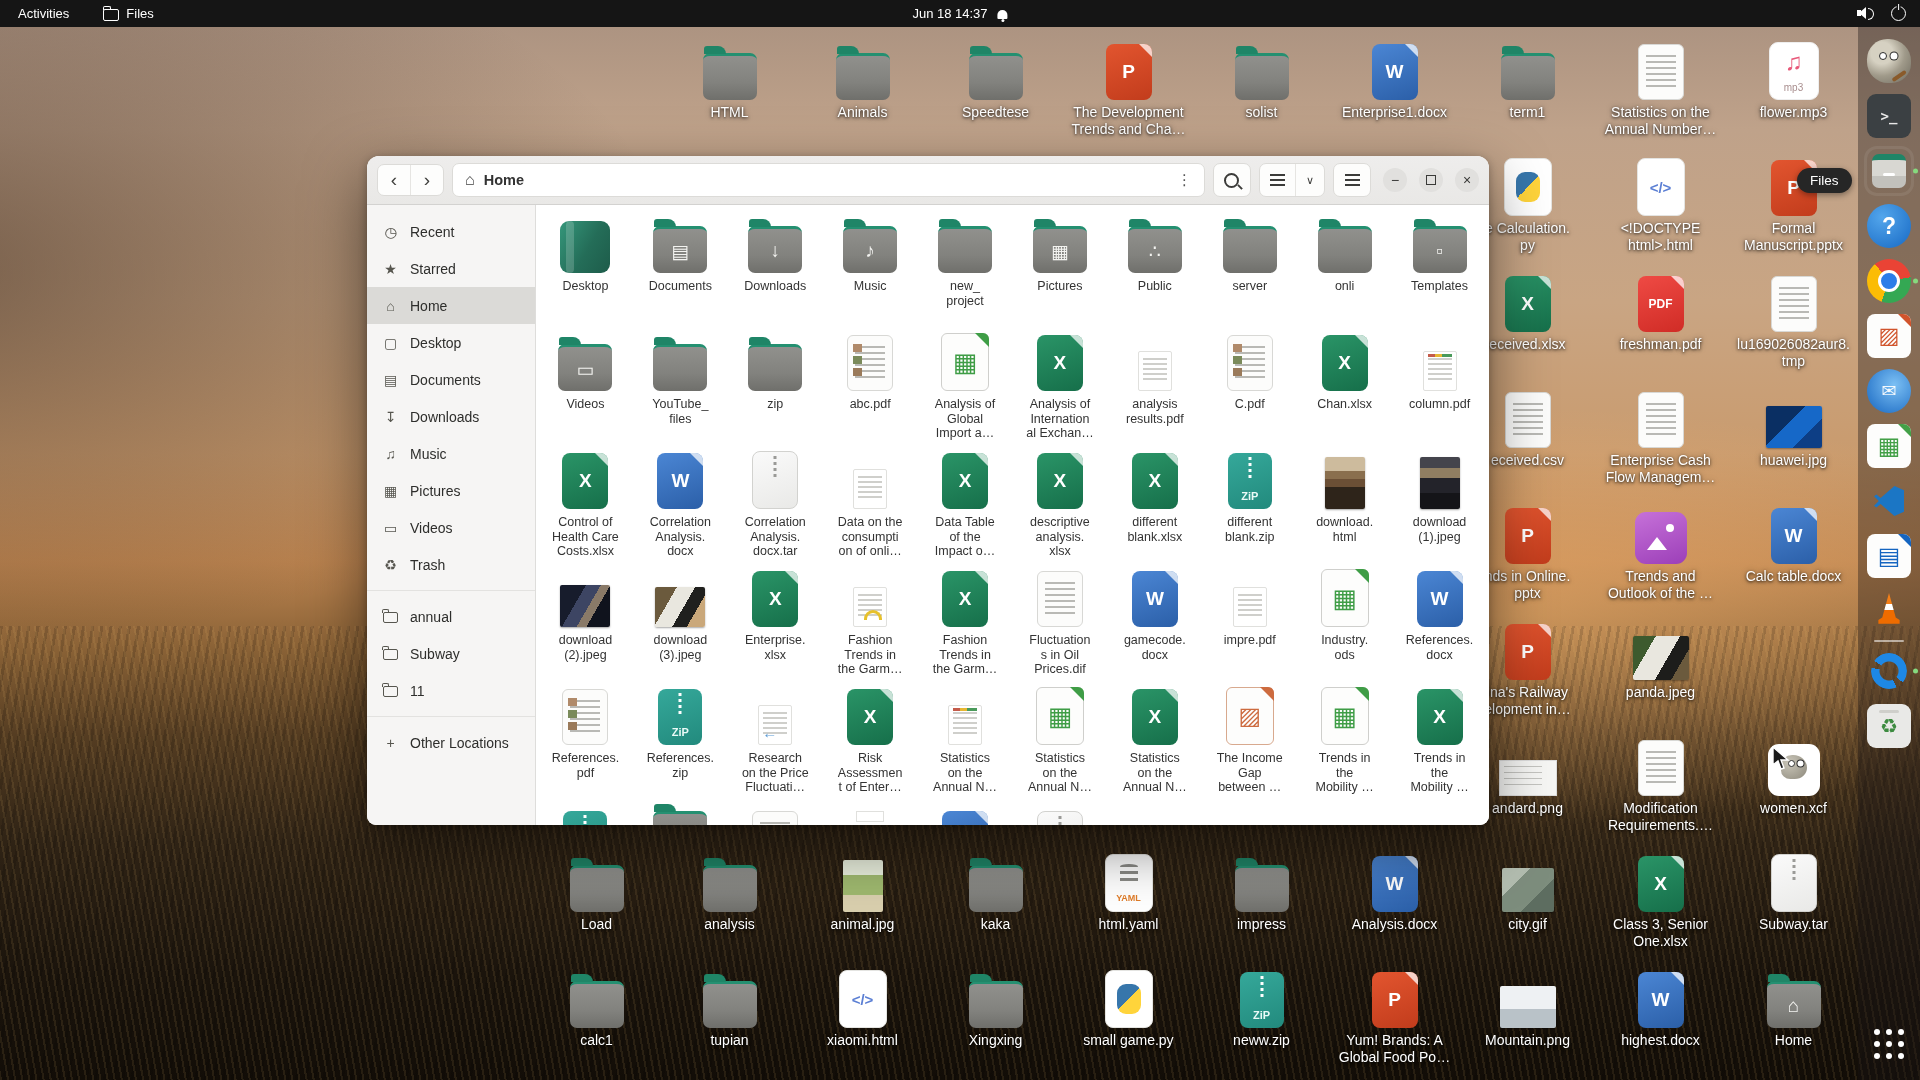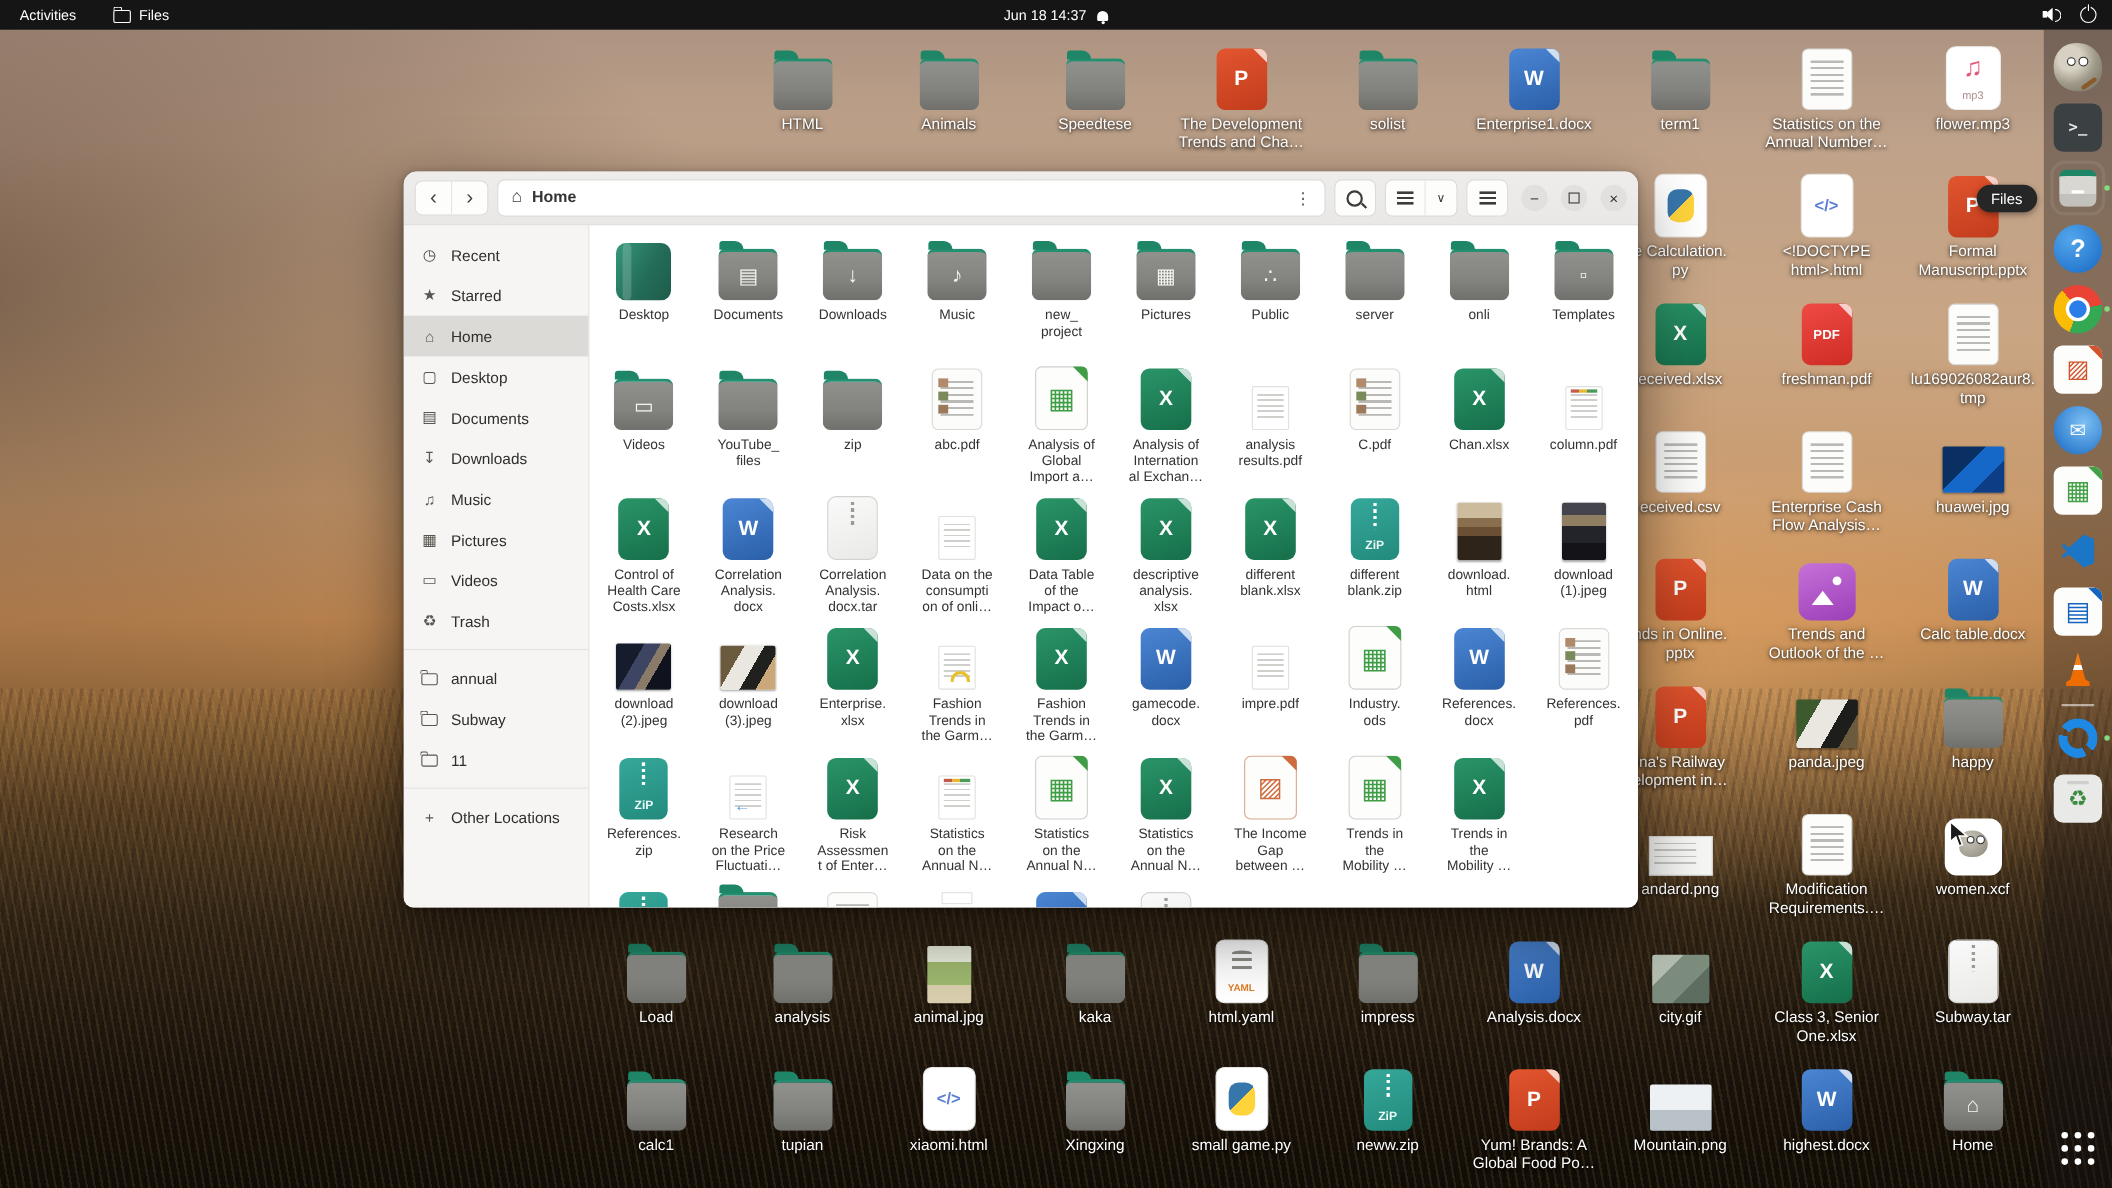--- a/index.html
+++ b/index.html
@@ -364,21 +364,21 @@
         <span class="fico ic-tmp"></span>
       </span>
       <span class="dlab">eceived.csv</span>
     </div>
 
     <div class="dcell" style="--col: 8; --row: 3;">
       <span class="cico">
         <span class="fico ic-pg"></span>
       </span>
       <span class="dlab">Enterprise Cash
-Flow Analysis…</span>
+Flow Managem…</span>
     </div>
 
     <div class="dcell" style="--col: 9; --row: 3;">
       <span class="cico">
         <span class="fico ic-ph ic-huawei"></span>
       </span>
       <span class="dlab">huawei.jpg</span>
     </div>
 
     <div class="dcell" style="--col: 7; --row: 4;">
@@ -412,26 +412,20 @@
 elopment in…</span>
     </div>
 
     <div class="dcell" style="--col: 8; --row: 5;">
       <span class="cico">
         <span class="fico ic-ph ic-panda"></span>
       </span>
       <span class="dlab">panda.jpeg</span>
     </div>
 
-    <div class="dcell" style="--col: 9; --row: 5;">
-      <span class="cico">
-        <span class="fico ic-fd"></span>
-      </span>
-      <span class="dlab">happy</span>
-    </div>
 
     <div class="dcell" style="--col: 7; --row: 6;">
       <span class="cico">
         <span class="fico ic-white"></span>
       </span>
       <span class="dlab">andard.png</span>
     </div>
 
     <div class="dcell" style="--col: 8; --row: 6;">
       <span class="cico">
@@ -974,20 +968,28 @@
 
           <div class="cell">
             <span class="cico">
               <span class="fico ic-xl"></span>
             </span>
             <span class="clab">Fashion
 Trends in
 the Garm…</span>
           </div>
 
+          <div class="cell">
+            <span class="cico">
+              <span class="fico ic-dif"></span>
+            </span>
+            <span class="clab">Fluctuation
+s in Oil
+Prices.dif</span>
+          </div>
 
           <div class="cell">
             <span class="cico">
               <span class="fico ic-wd"></span>
             </span>
             <span class="clab">gamecode.
 docx</span>
           </div>
 
           <div class="cell">

